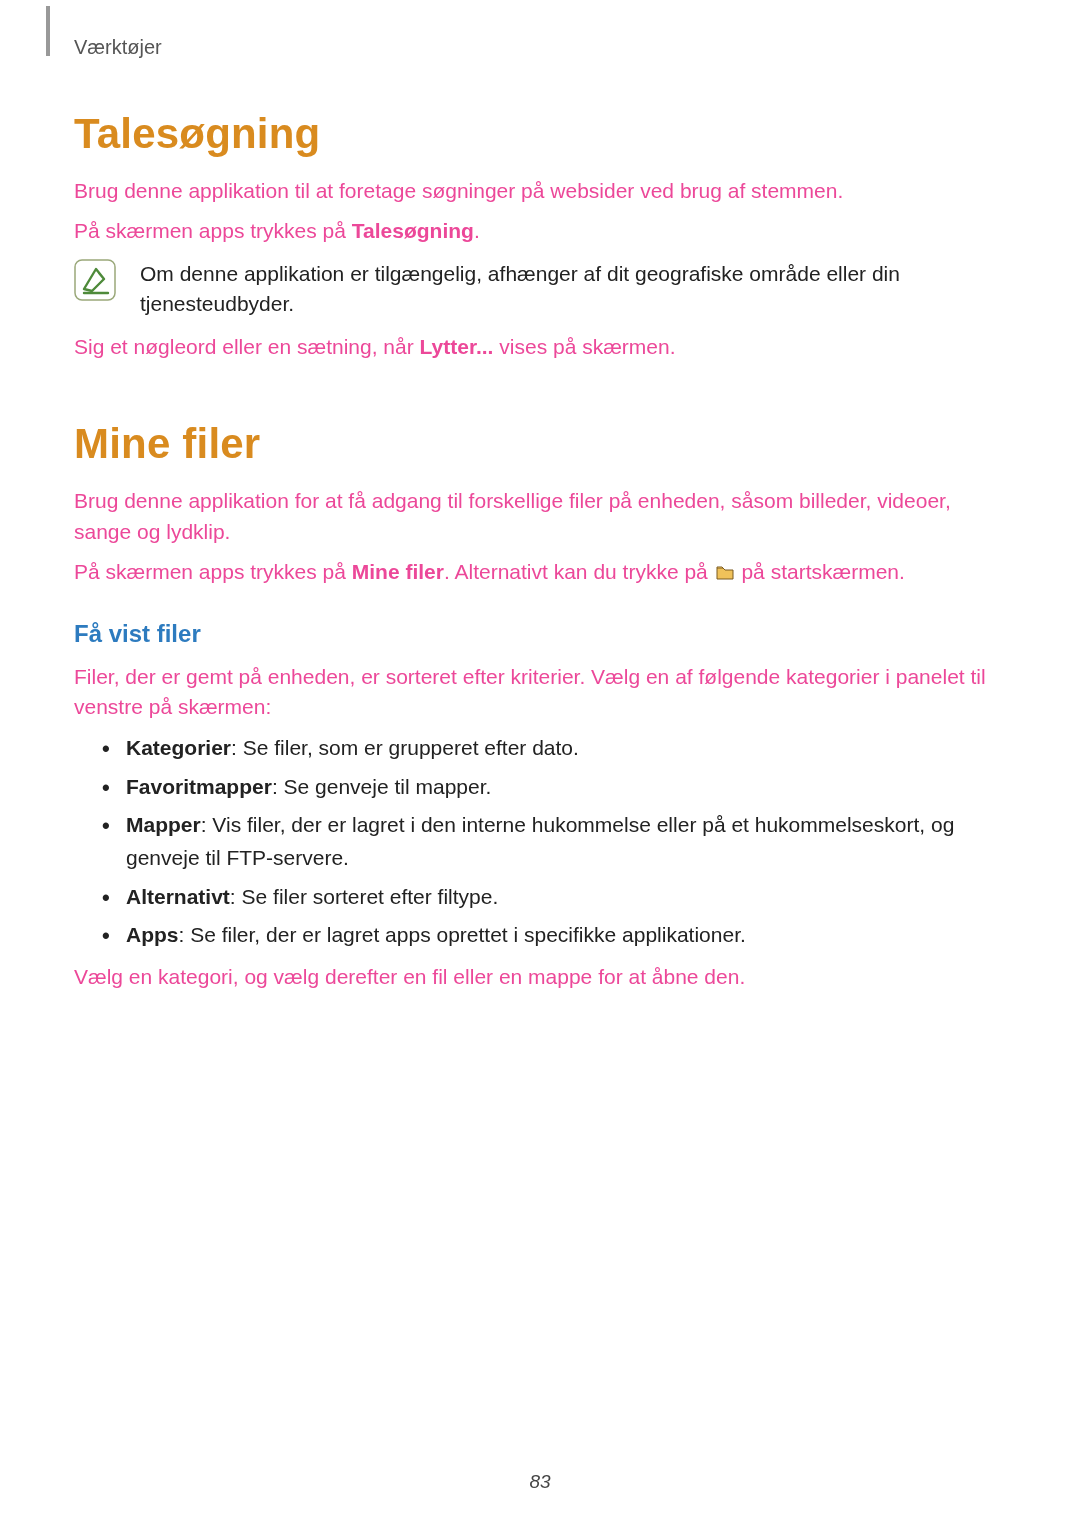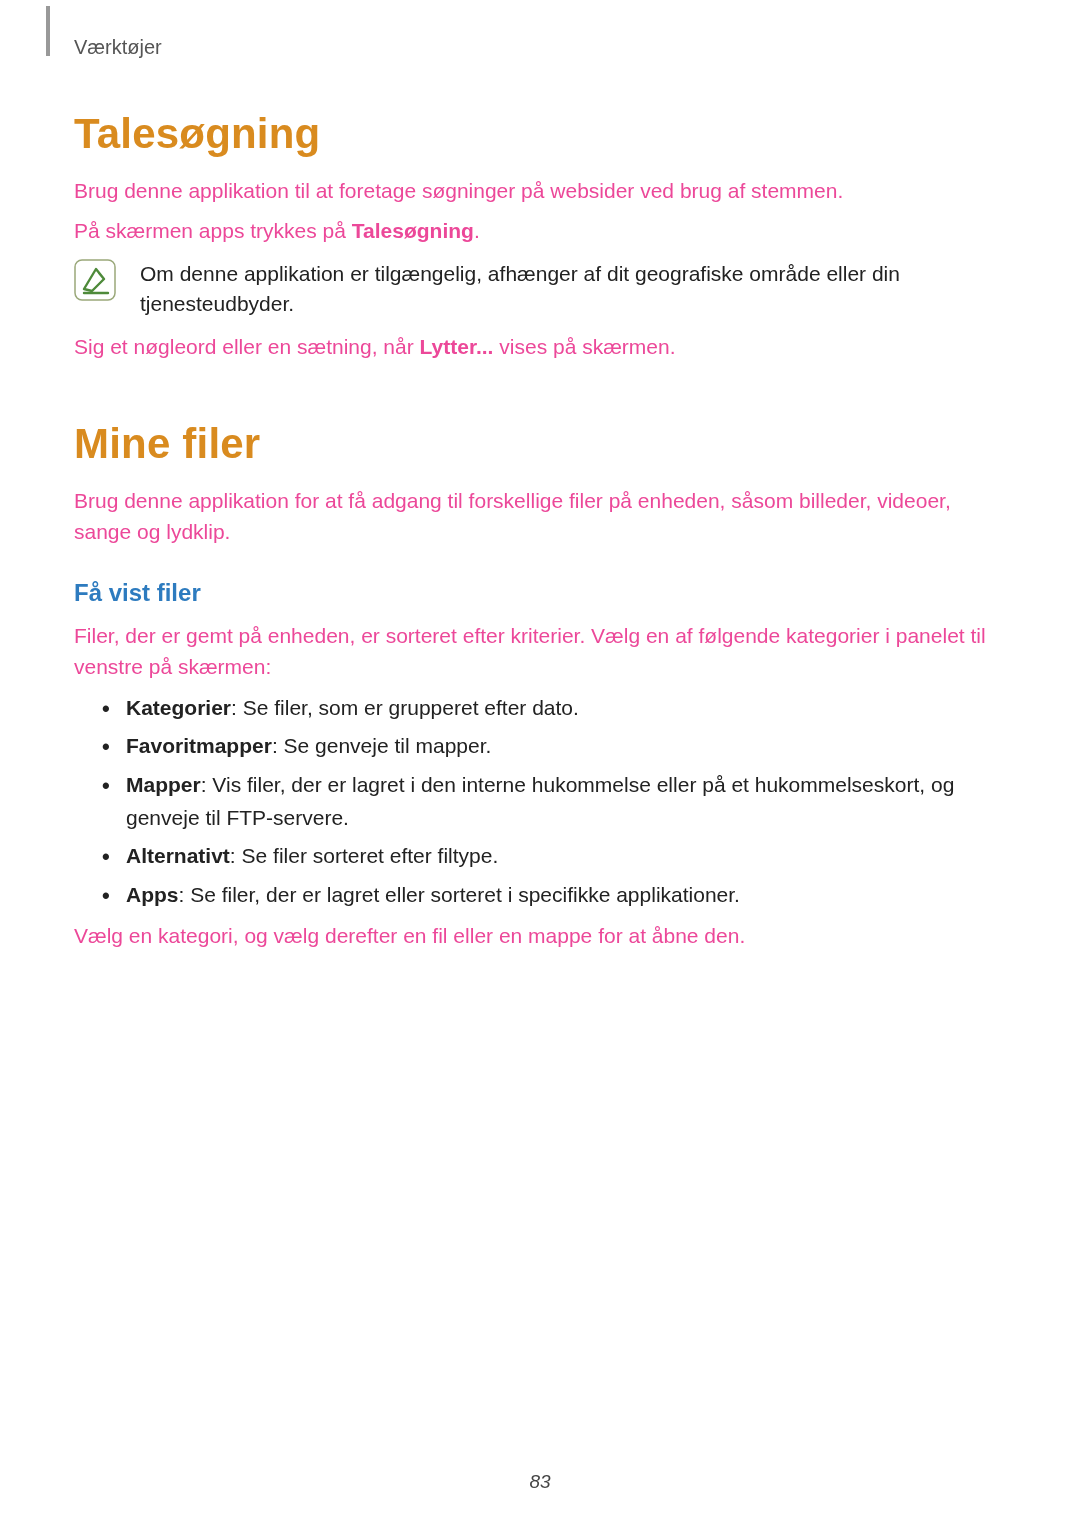--- a/index.html
+++ b/index.html
@@ -65,31 +65,39 @@
     <p class="body">
       <span>Sig et nøgleord eller en sætning, når </span><span class="bold">Lytter...</span><span> vises på skærmen.</span>
     </p>
 
     <div class="spacer-lg"></div>
 
     <div class="h1 orange">Mine filer</div>
 
     <p class="body">Brug denne applikation for at få adgang til forskellige filer på enheden, såsom billeder, videoer, sange og lydklip.</p>
 
+    <p class="body">
+      <span>På skærmen apps trykkes på </span><span class="bold">Mine filer</span><span>. Alternativt kan du trykke på </span><span class="inline-icon">
+        <svg viewBox="0 0 18 16" width="18" height="16">
+          <path d="M1 3 L7 3 L9 5 L17 5 L17 14 L1 14 Z" fill="#f0c25a" stroke="#7a5a20" stroke-width="1"></path>
+          <path d="M1 3 L1 2 L6 2 L7 3" fill="#f0c25a" stroke="#7a5a20" stroke-width="1"></path>
+        </svg>
+      </span><span> på startskærmen.</span>
+    </p>
 
     <div class="h2">Få vist filer</div>
 
     <p class="body">Filer, der er gemt på enheden, er sorteret efter kriterier. Vælg en af følgende kategorier i panelet til venstre på skærmen:</p>
 
     <ul class="bullets">
       <li><span class="lead">Kategorier</span><span>: Se filer, som er grupperet efter dato.</span></li>
       <li><span class="lead">Favoritmapper</span><span>: Se genveje til mapper.</span></li>
       <li><span class="lead">Mapper</span><span>: Vis filer, der er lagret i den interne hukommelse eller på et hukommelseskort, og genveje til FTP-servere.</span></li>
       <li><span class="lead">Alternativt</span><span>: Se filer sorteret efter filtype.</span></li>
-      <li><span class="lead">Apps</span><span>: Se filer, der er lagret eller sorteret i specifikke applikationer.</span></li>
+      <li><span class="lead">Apps</span><span>: Se filer, der er lagret apps oprettet i specifikke applikationer.</span></li>
     </ul>
 
     <p class="body">Vælg en kategori, og vælg derefter en fil eller en mappe for at åbne den.</p>
 
   </div>
 
   <div class="pagenum">83</div>
 </div>
 
 </body></html>

